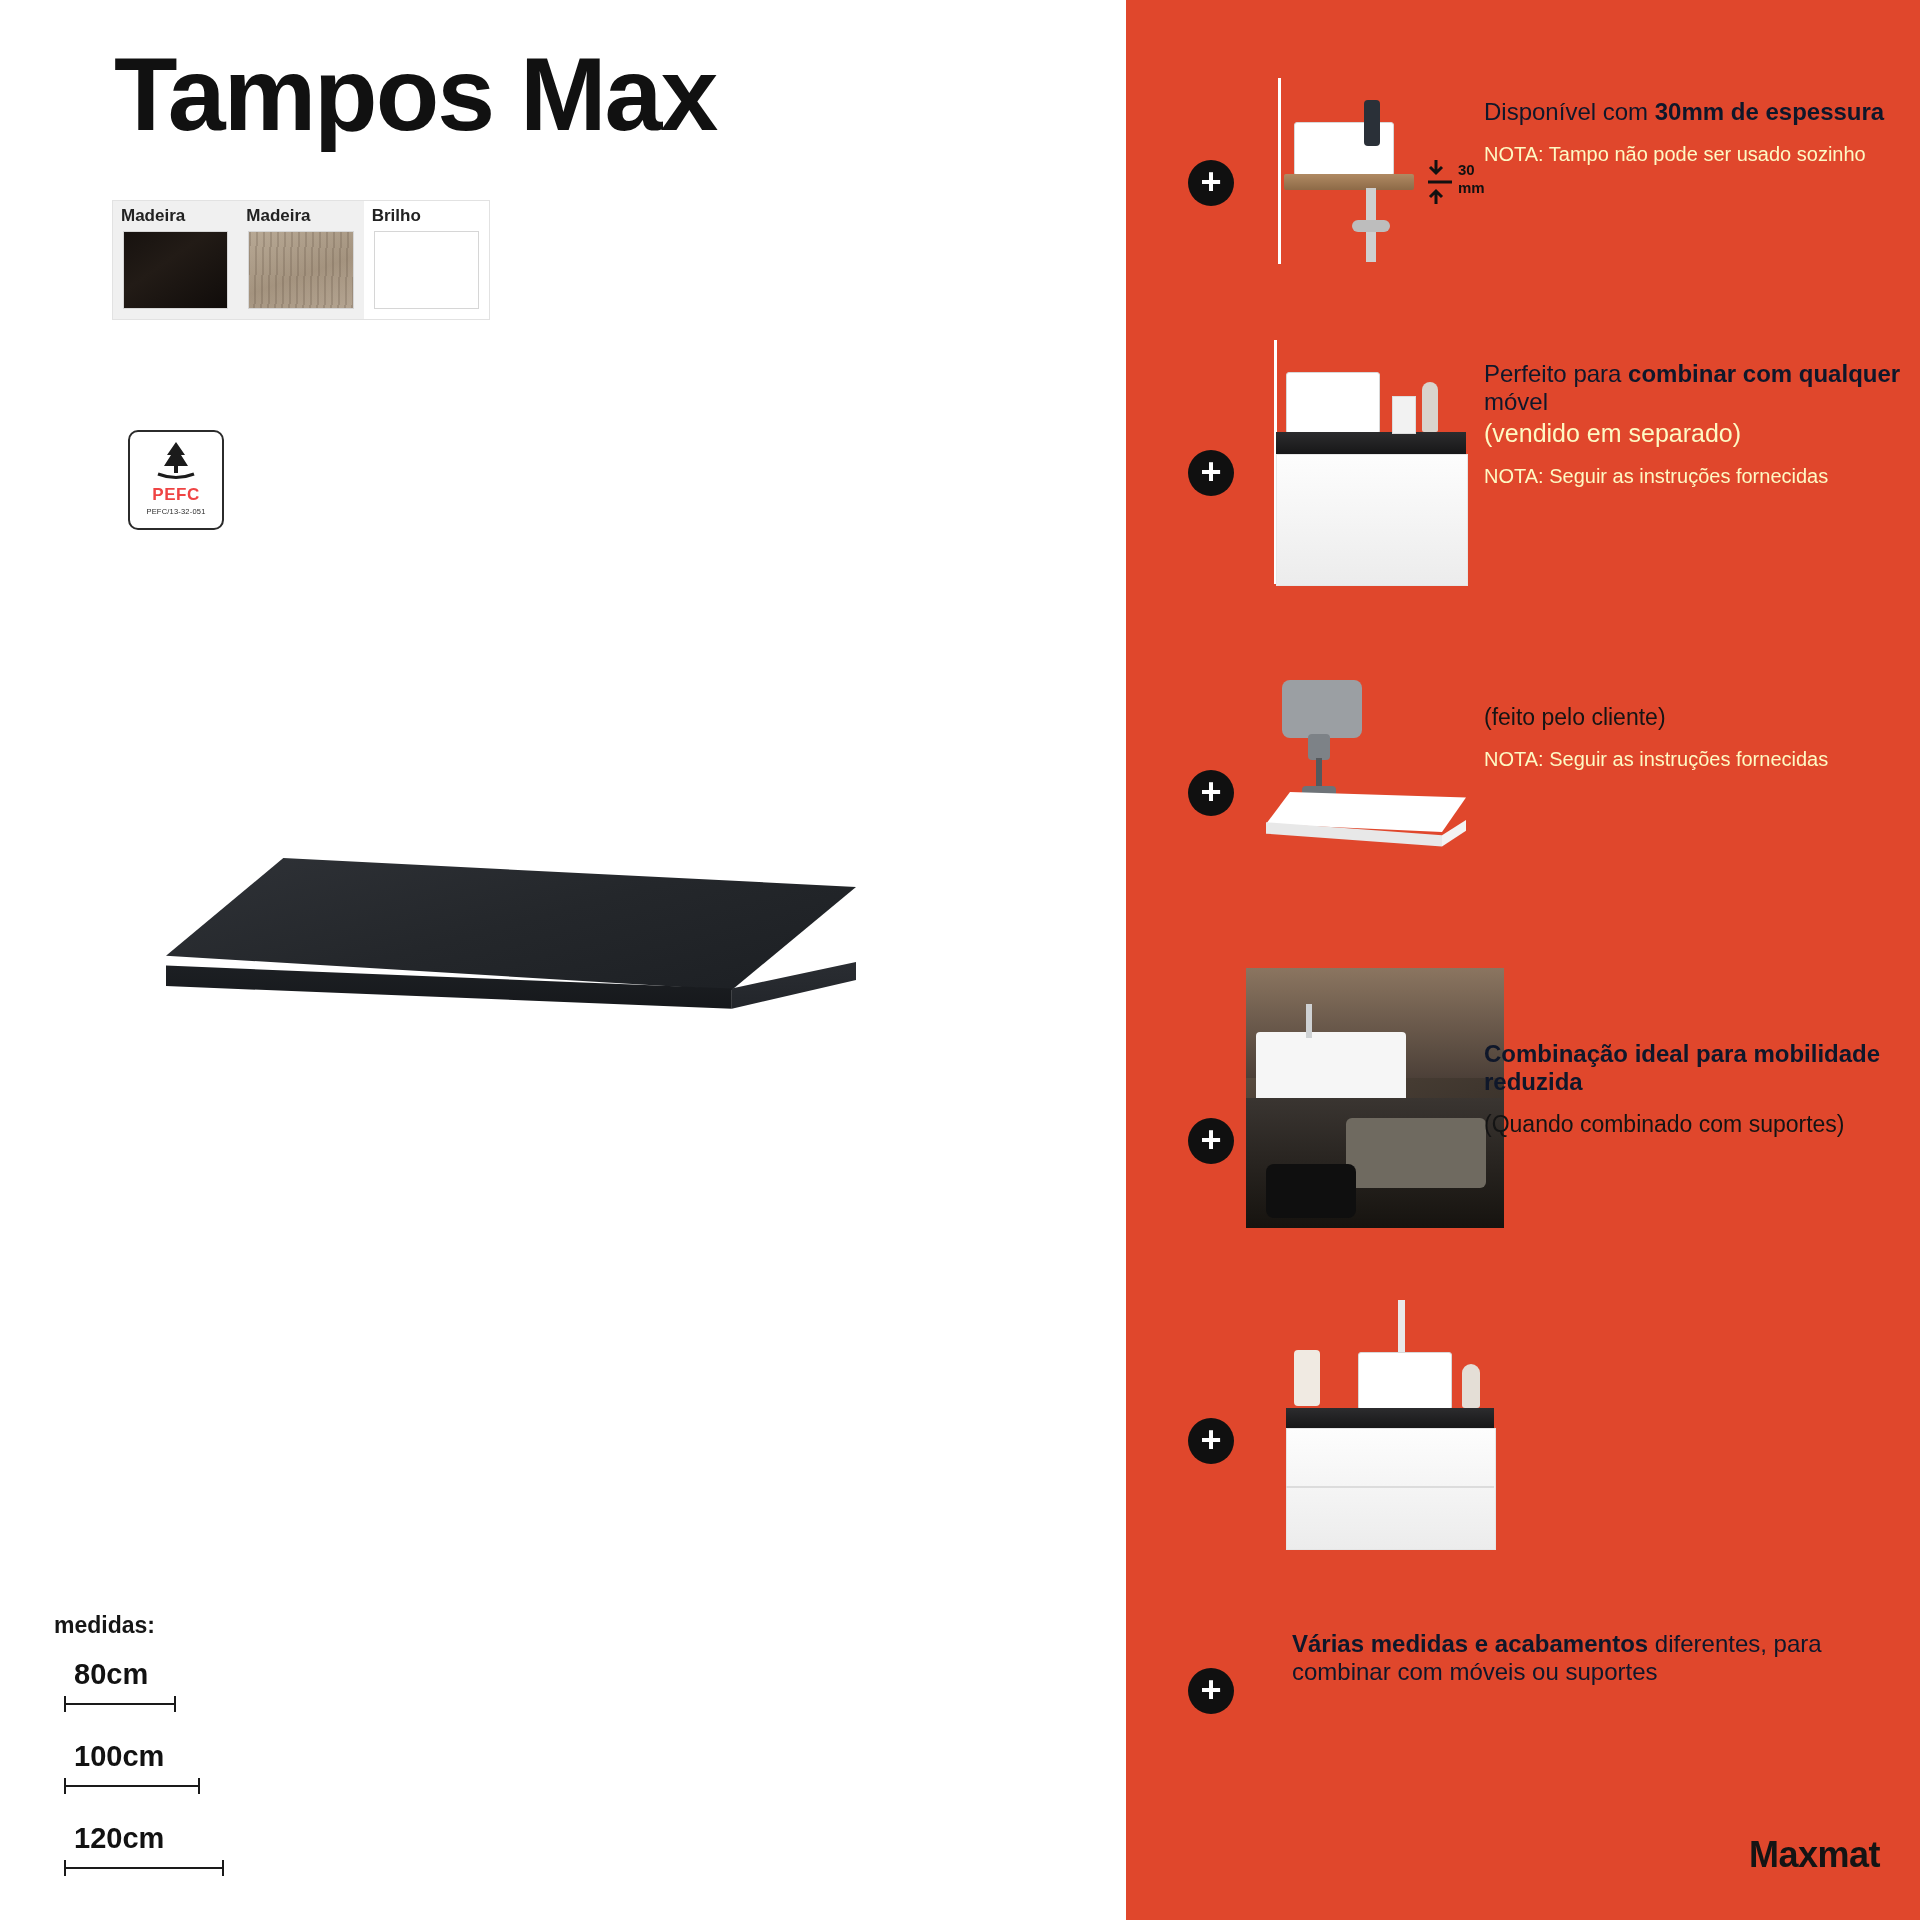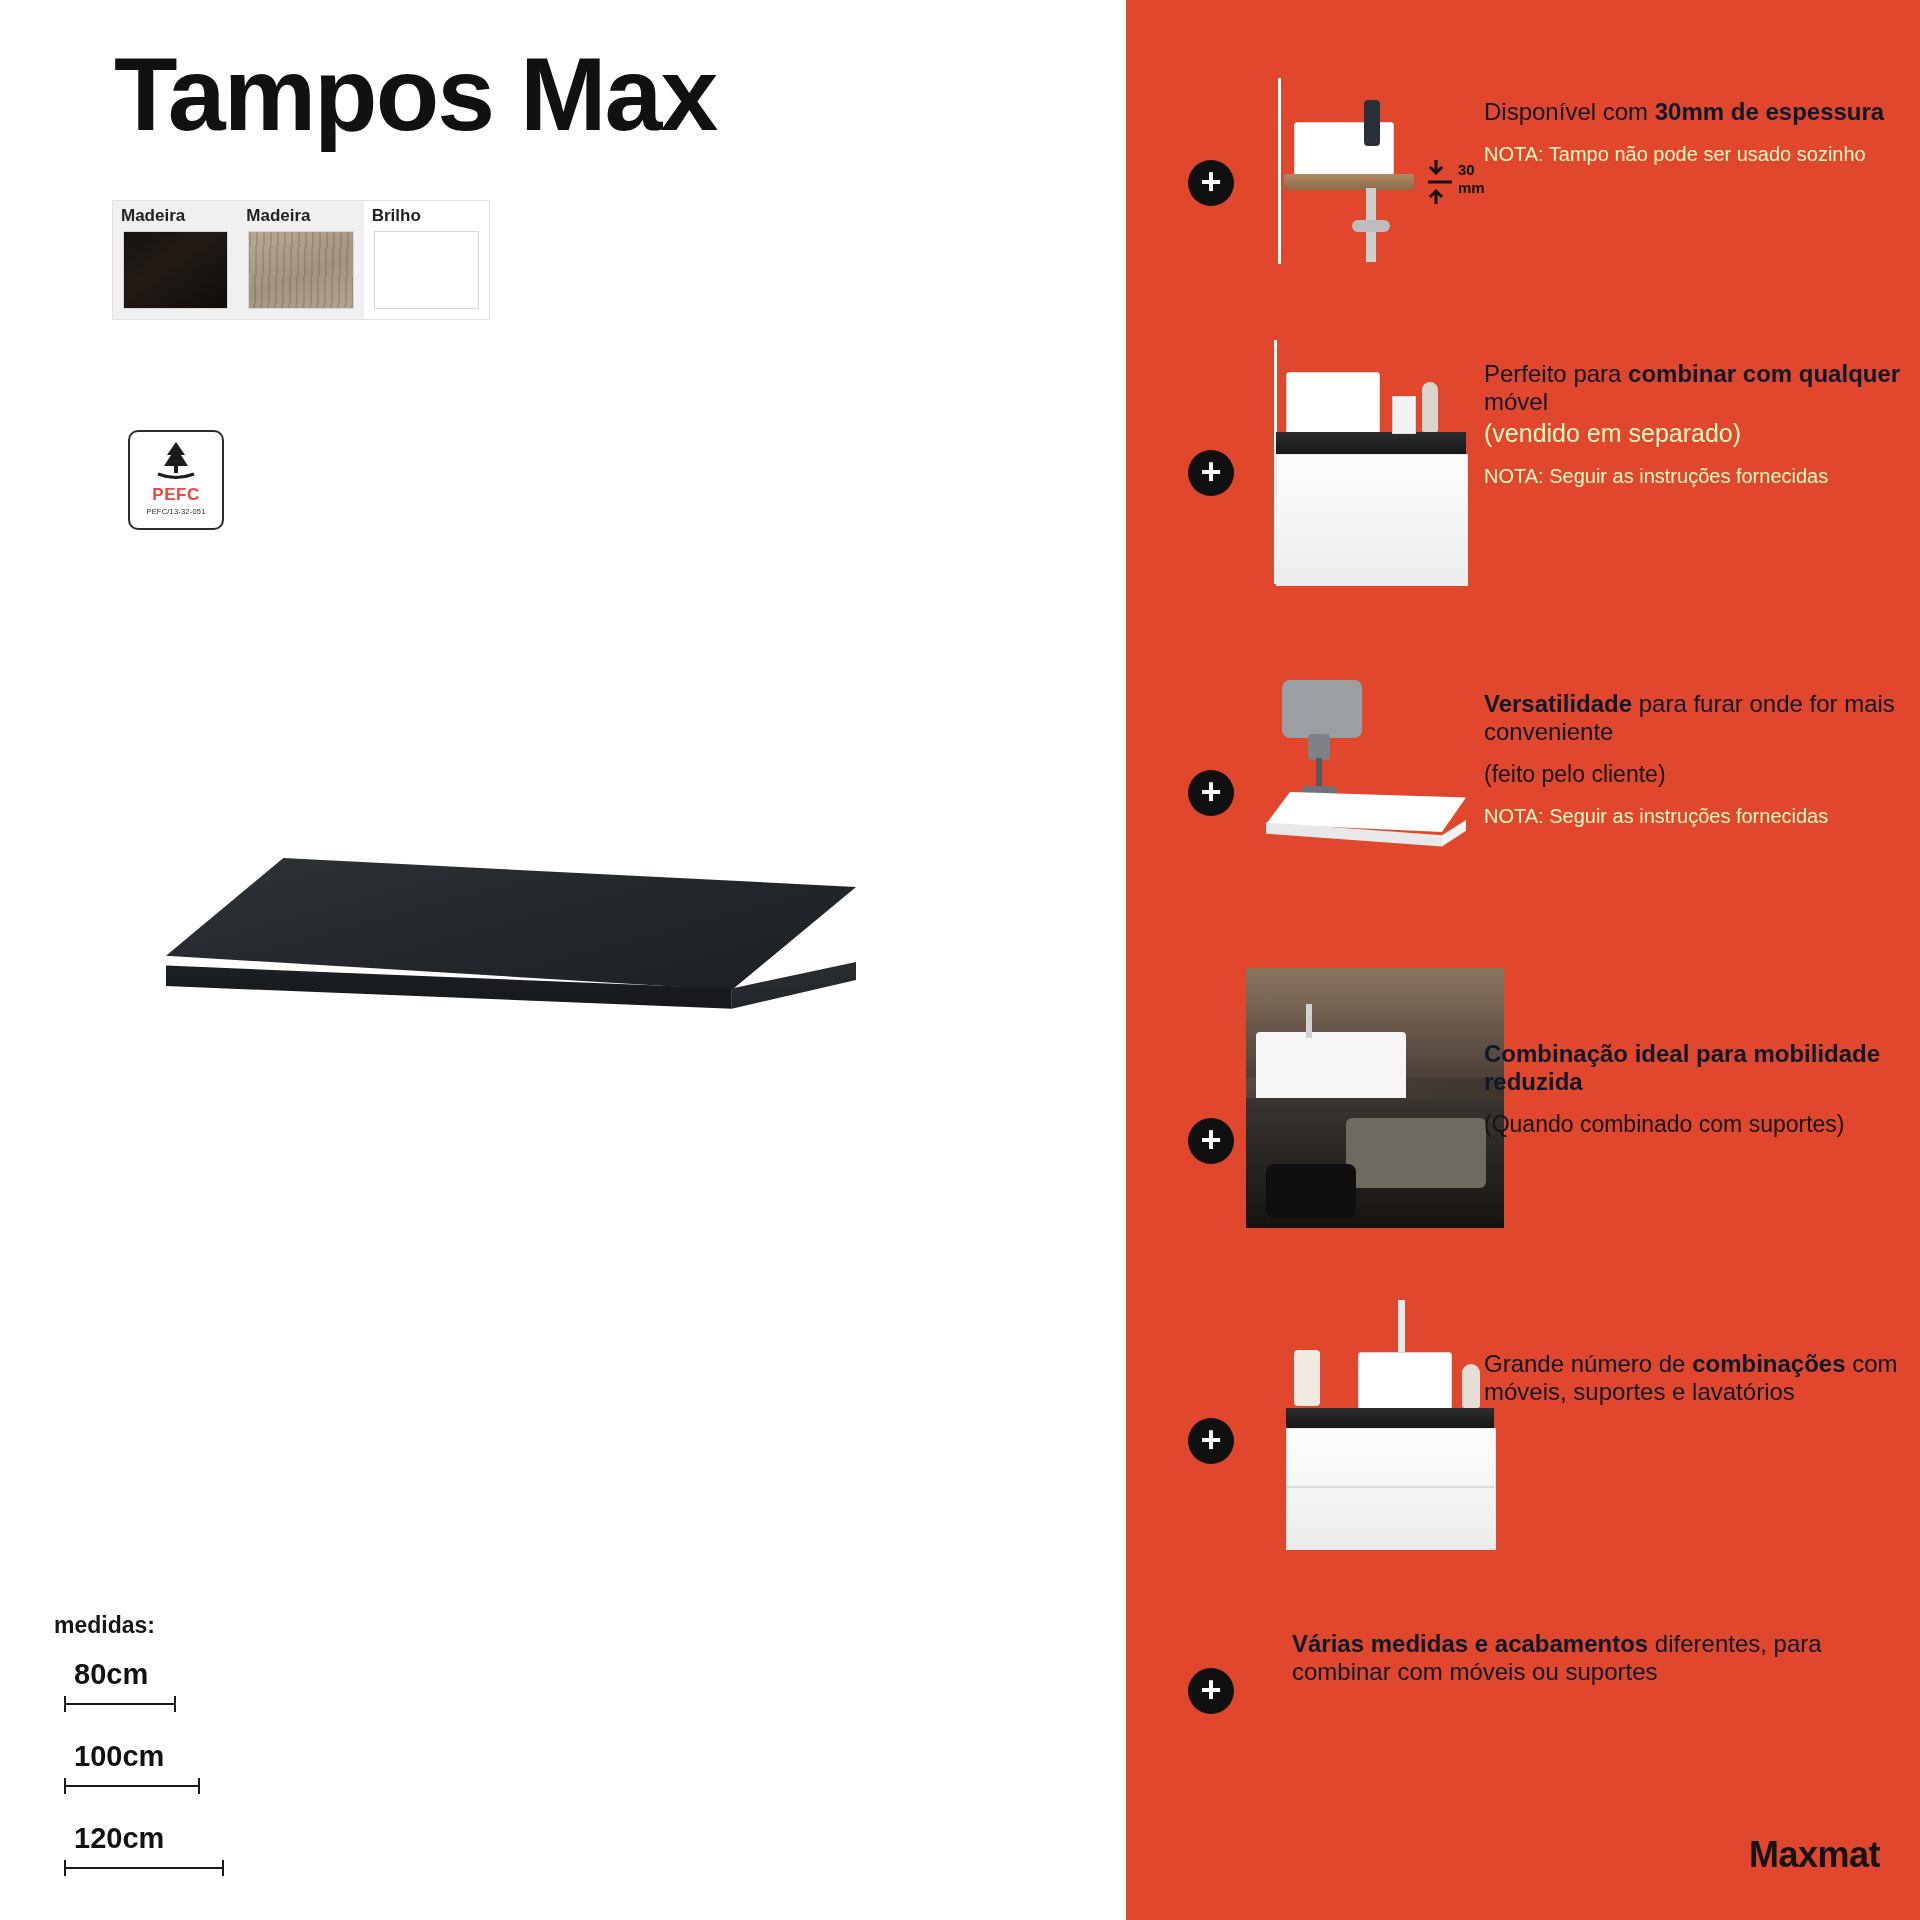--- a/index.html
+++ b/index.html
@@ -445,21 +445,20 @@
         <div class="ill" style="left:36px; top:20px; width:80px; height:58px; background:#9b9fa3; border-radius:8px;"></div>
         <div class="ill" style="left:62px; top:74px; width:22px; height:26px; background:#7d8287; border-radius:4px;"></div>
         <div class="ill" style="left:70px; top:98px; width:6px; height:32px; background:#55595d;"></div>
         <div class="ill" style="left:56px; top:126px; width:34px; height:14px; background:#6e7378; border-radius:4px;"></div>
         <div class="slab-white" style="left:20px; top:132px; width:200px; height:40px; clip-path:polygon(12% 0%,100% 14%,88% 100%,0% 80%);"></div>
         <div class="slab-white" style="left:20px; top:160px; width:200px; height:38px; background:#e8e8e8; clip-path:polygon(0% 6%,88% 40%,88% 70%,0% 36%);"></div>
         <div class="slab-white" style="left:20px; top:160px; width:200px; height:38px; background:#f3f3f3; clip-path:polygon(88% 40%,100% 0%,100% 28%,88% 70%);"></div>
       </div>
 
       <div class="ftext" style="left:358px; top:30px; width:430px;">
-        <h3><b>Versatilidade</b><span> para furar onde for mais conveniente</span></h3>
         <div class="paren">(feito pelo cliente)</div>
         <div class="note">NOTA: Seguir as instruções fornecidas</div>
       </div>
     </div>
 
     <div class="feature" style="top:960px;height:280px;">
       <span class="plus" style="left:62px; top:158px;">+</span>
 
       <div class="photo" style="left:120px; top:8px; width:258px; height:260px;">
         <div class="ill" style="left:0px; top:0px; width:258px; height:110px; background:linear-gradient(180deg,#8b7560 0%,#4c4038 100%);"></div>
@@ -482,23 +481,20 @@
       <div class="fig" style="left:120px; top:0px; width:280px; height:270px;">
         <div class="ill" style="left:152px; top:10px; width:7px; height:62px; background:#e9e9e9;"></div>
         <div class="basin" style="left:112px; top:62px; width:92px; height:56px;"></div>
         <div class="ill" style="left:48px; top:60px; width:26px; height:56px; background:#f0eae2; border-radius:4px;"></div>
         <div class="ill" style="left:216px; top:74px; width:18px; height:44px; background:#e4ded6; border-radius:9px 9px 3px 3px;"></div>
         <div class="counter-dark" style="left:40px; top:118px; width:208px; height:20px;"></div>
         <div class="cabinet-white" style="left:40px; top:138px; width:208px; height:120px;"></div>
         <div class="ill" style="left:40px; top:196px; width:208px; height:2px; background:#dcdcdc;"></div>
       </div>
 
-      <div class="ftext" style="left:358px; top:60px; width:430px;">
-        <h3><span>Grande número de </span><b>combinações</b><span> com móveis, suportes e lavatórios</span></h3>
-      </div>
     </div>
 
     <div class="feature" style="top:1620px;height:160px;">
       <span class="plus" style="left:62px; top:48px;">+</span>
       <div class="ftext" style="left:166px; top:10px; width:600px;">
         <h3><b>Várias medidas e acabamentos</b><span> diferentes, para combinar com móveis ou suportes</span></h3>
       </div>
     </div>
 
     <div class="brand">Maxmat</div>

